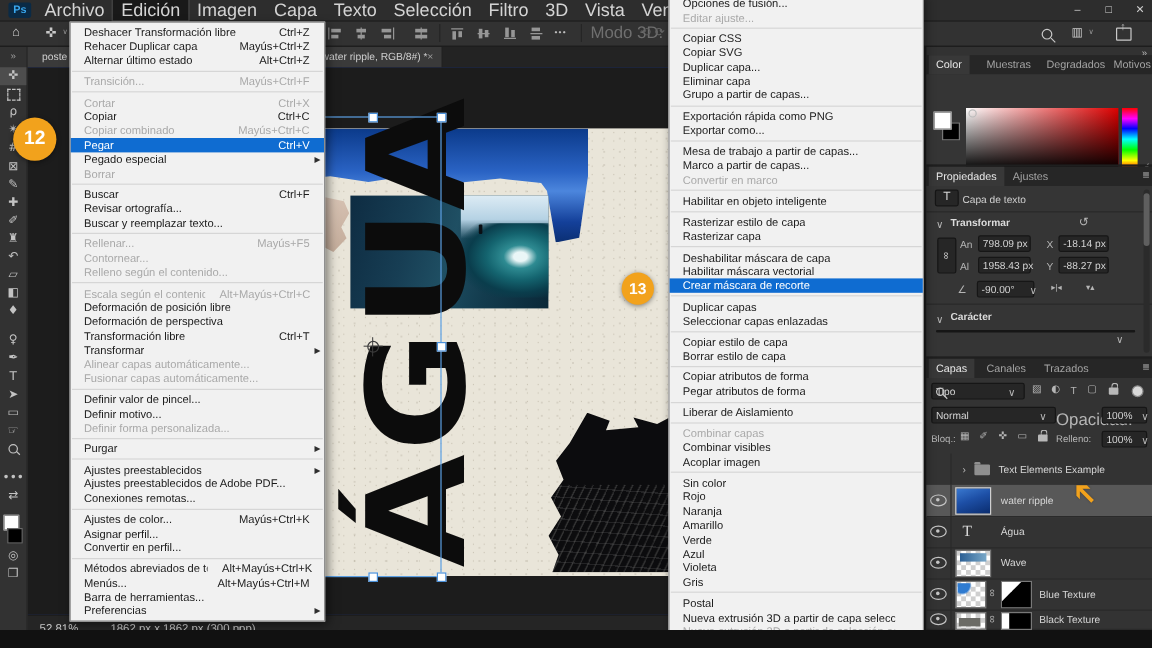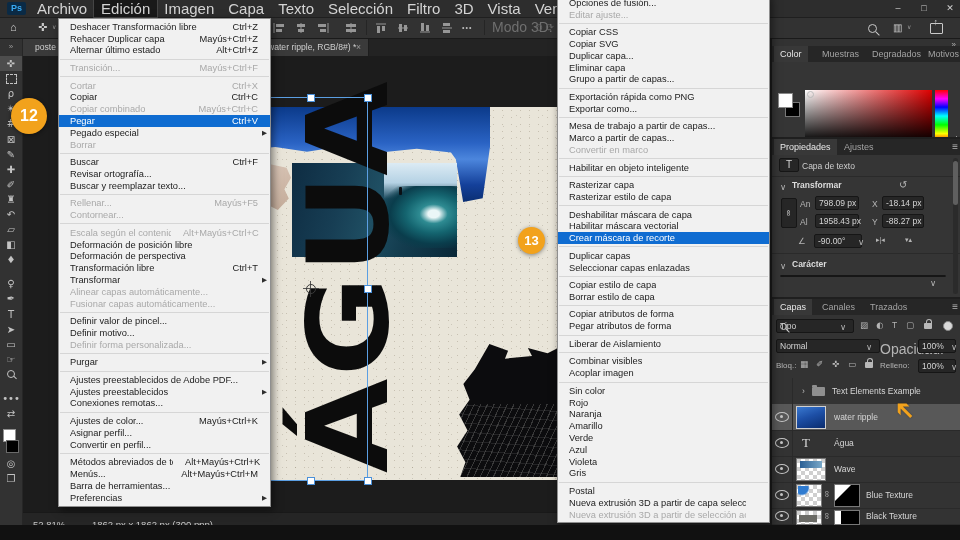--- a/index.html
+++ b/index.html
@@ -597,20 +597,25 @@
         <span class="sc">Mayús+F5</span>
         <span class="ar"></span>
       </div>
 
       <div class="mi disabled">
         <span class="lab">Contornear...</span>
         <span class="sc"></span>
         <span class="ar"></span>
       </div>
 
+      <div class="mi disabled">
+        <span class="lab">Relleno según el contenido...</span>
+        <span class="sc"></span>
+        <span class="ar"></span>
+      </div>
 
       <div class="mi sep">
         
         
         
       </div>
 
       <div class="mi disabled">
         <span class="lab">Escala según el contenido</span>
         <span class="sc">Alt+Mayús+Ctrl+C</span>
@@ -688,33 +693,33 @@
         <span class="sc"></span>
         <span class="ar"></span>
       </div>
 
       <div class="mi sep">
         
         
         
       </div>
 
-      <div class="mi">
-        <span class="lab">Ajustes preestablecidos de Adobe PDF...</span>
-        <span class="sc"></span>
-        <span class="ar"></span>
-      </div>
-
       <div class="mi sub">
         <span class="lab">Ajustes preestablecidos</span>
         <span class="sc"></span>
         <span class="ar"></span>
       </div>
 
       <div class="mi">
+        <span class="lab">Ajustes preestablecidos de Adobe PDF...</span>
+        <span class="sc"></span>
+        <span class="ar"></span>
+      </div>
+
+      <div class="mi">
         <span class="lab">Conexiones remotas...</span>
         <span class="sc"></span>
         <span class="ar"></span>
       </div>
 
       <div class="mi sep">
         
         
         
       </div>
@@ -872,27 +877,27 @@
         <span class="ar"></span>
       </div>
 
       <div class="mi sep">
         
         
         
       </div>
 
       <div class="mi">
+        <span class="lab">Rasterizar estilo de capa</span>
+        <span class="sc"></span>
+        <span class="ar"></span>
+      </div>
+
+      <div class="mi">
         <span class="lab">Rasterizar capa</span>
-        <span class="sc"></span>
-        <span class="ar"></span>
-      </div>
-
-      <div class="mi">
-        <span class="lab">Rasterizar estilo de capa</span>
         <span class="sc"></span>
         <span class="ar"></span>
       </div>
 
       <div class="mi sep">
         
         
         
       </div>
 
@@ -980,20 +985,25 @@
         <span class="sc"></span>
         <span class="ar"></span>
       </div>
 
       <div class="mi sep">
         
         
         
       </div>
 
+      <div class="mi disabled">
+        <span class="lab">Combinar capas</span>
+        <span class="sc"></span>
+        <span class="ar"></span>
+      </div>
 
       <div class="mi">
         <span class="lab">Combinar visibles</span>
         <span class="sc"></span>
         <span class="ar"></span>
       </div>
 
       <div class="mi">
         <span class="lab">Acoplar imagen</span>
         <span class="sc"></span>

